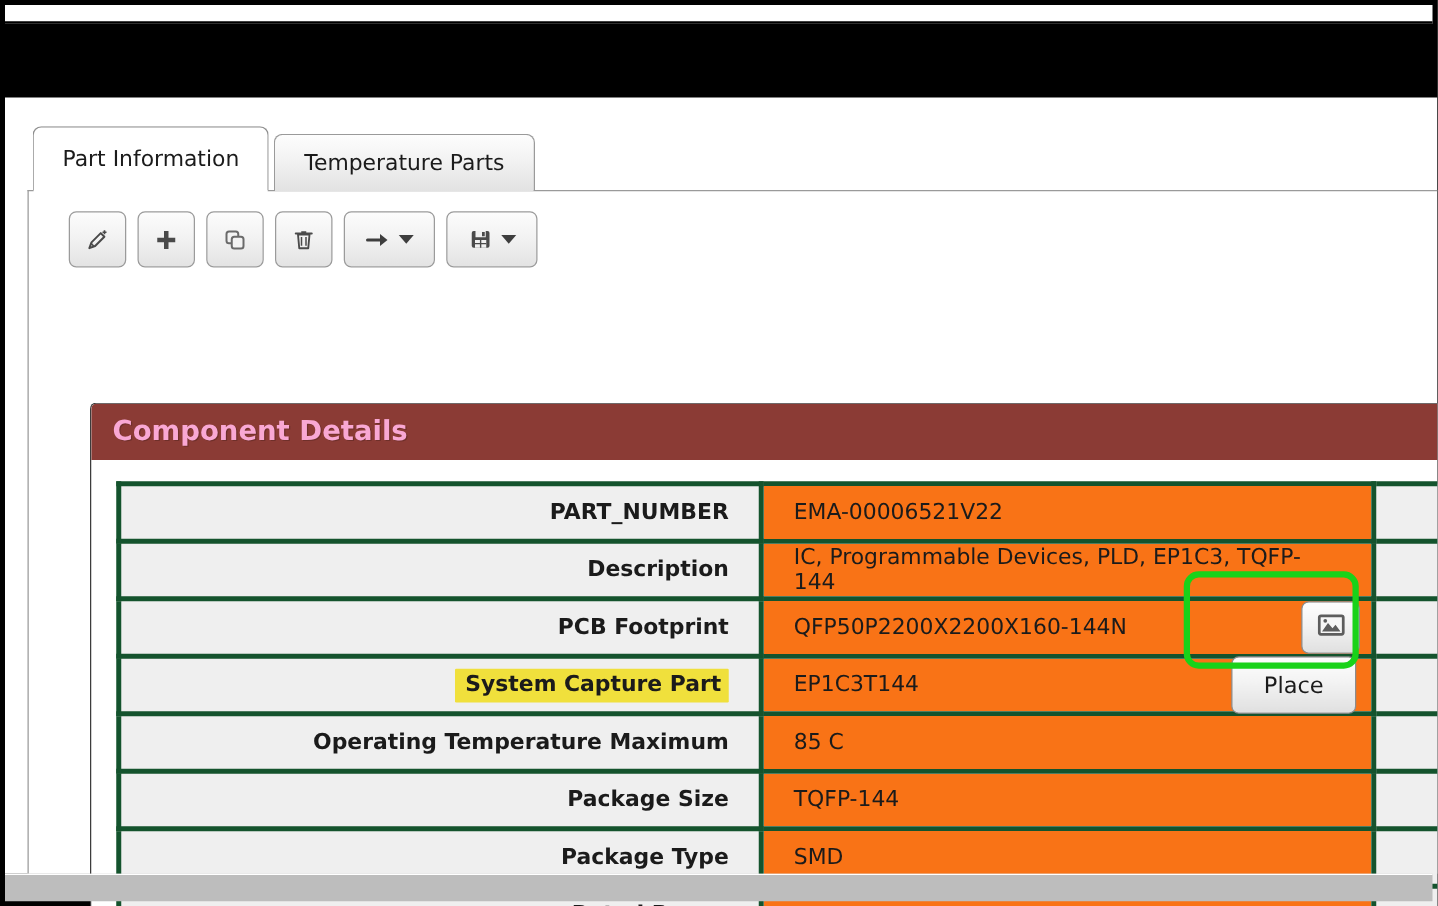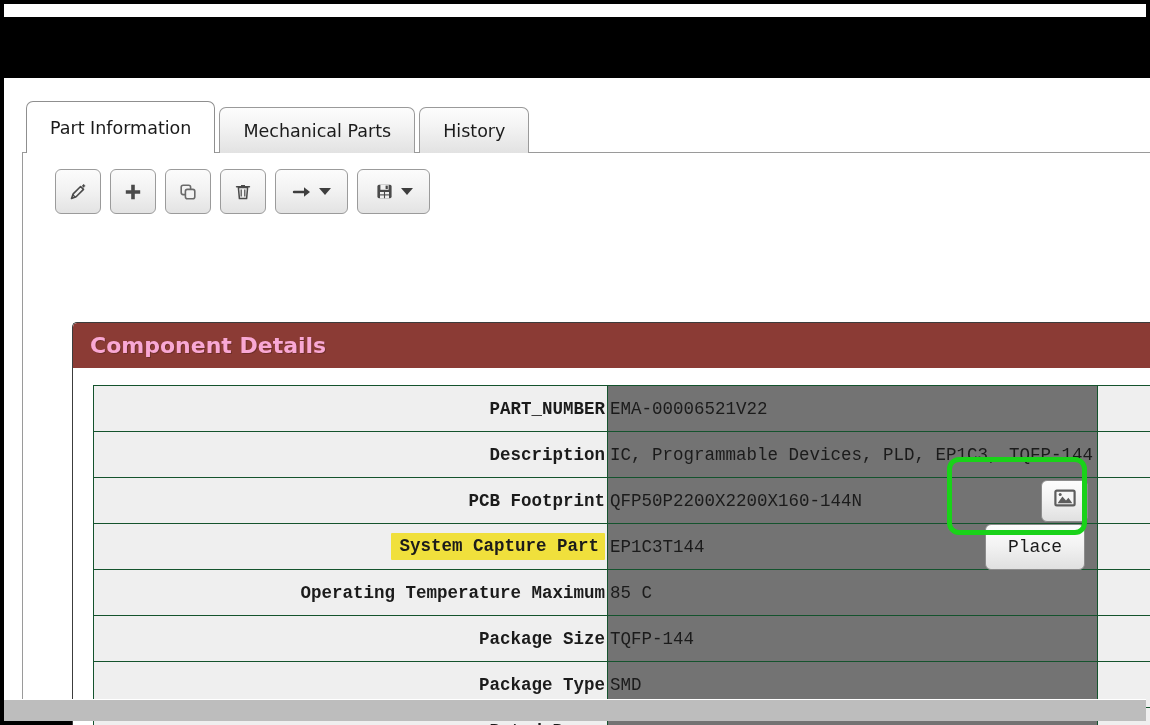--- a/index.html
+++ b/index.html
@@ -166,38 +166,37 @@
 
   
   #details-table {
     position: absolute;
     left: 20px; top: 62px;
     width: 1078px;
     border-collapse: collapse;
     table-layout: fixed;
   }
   #details-table td {
-    border: 1px solid #14532d;
+    border: 4px solid #14532d;
     height: 46px;
-    padding: 0 2px;
+    padding: 0 24px;
     font-size: 17.5px;
     color: #1b1b1b;
     vertical-align: middle;
-    font-family: Liberation Mono, monospace;
   }
   td.lbl {
     width: 514px;
     background: #efefef;
     text-align: right;
     font-weight: bold;
     padding-right: 10px;
   }
   td.val {
     width: 490px;
-    background: #737373;
+    background: #f97316;
     position: relative;
     text-align: left;
   }
   td.extra {
     width: 74px;
     background: #efefef;
   }
   tr.tall td { height: 60px; }
 
   .lbl-hl {
@@ -261,24 +260,21 @@
   <div id="top-strip"></div>
 
 
   <div id="content-area">
 
     <div id="tab-strip">
       <div class="tab active">
         <span>Part Information</span>
       </div>
       <div class="tab">
-        <span>Mechanical Parts</span>
-      </div>
-      <div class="tab">
-        <span>History</span>
+        <span>Temperature Parts</span>
       </div>
     </div>
 
     <div id="tab-panel">
 
       <div id="toolbar">
 
         <div class="tbtn">
           <span>
             <svg width="20" height="20" viewBox="0 0 20 20">

